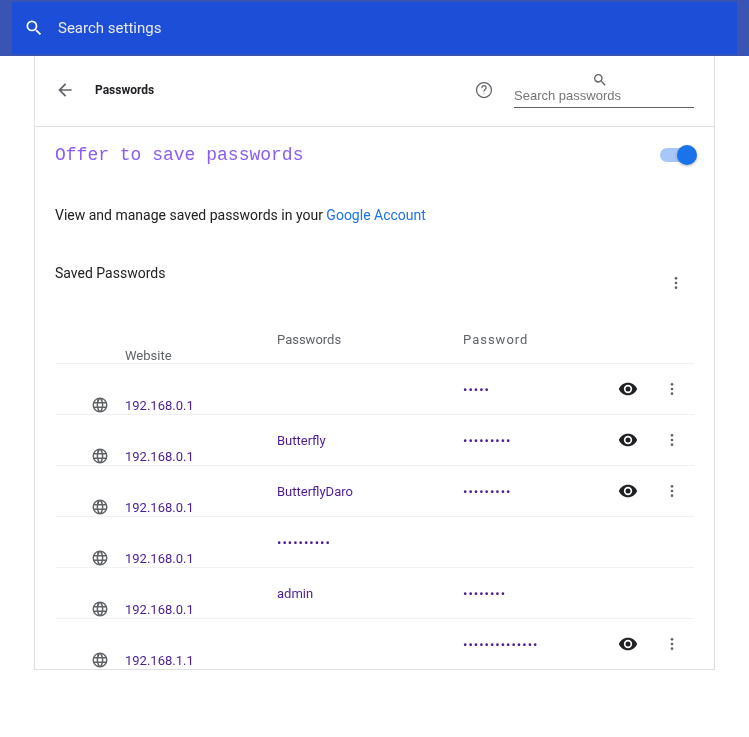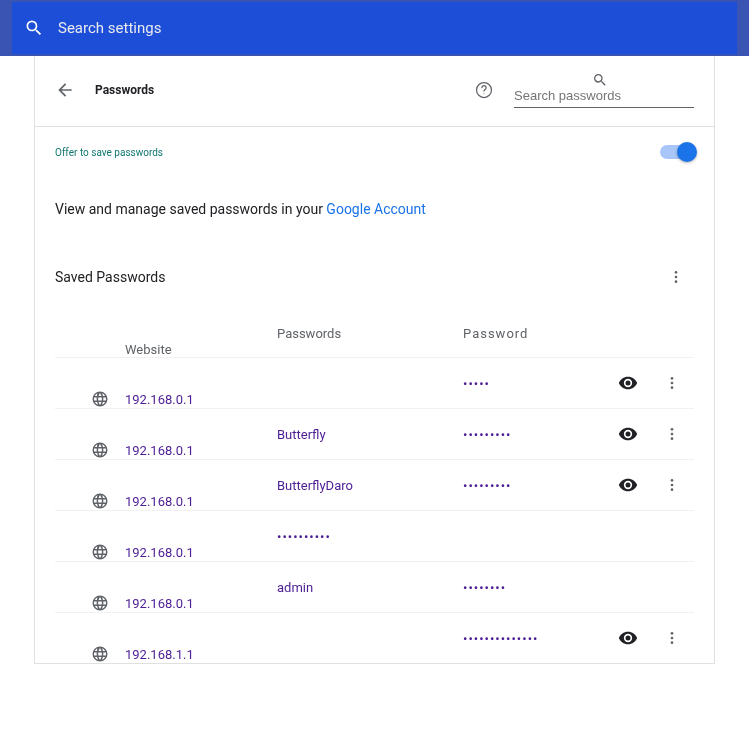--- a/index.html
+++ b/index.html
@@ -13,28 +13,28 @@
 .back-arrow { width: 20px; height: 20px; fill: #5f6368; cursor: pointer; }
 .header h1 { font-size: 12px; font-weight: 700; margin-left: 20px; color: #202124; }
 .header-spacer { flex: 1; }
 .help-icon { width: 20px; height: 20px; fill: none; stroke: #5f6368; stroke-width: 1.5; margin-right: 20px; cursor: pointer; }
 .search-pw { display: flex; align-items: center; border-bottom: 1px solid #5f6368; padding-bottom: 4px; width: 180px; flex-direction: column; }
 .search-pw svg { width: 16px; height: 16px; fill: #5f6368; margin-right: 8px; }
 .search-pw input { border: none; outline: none; font-size: 13px; color: #5f6368; width: 100%; background: transparent; }
 .section { padding: 18px 20px 24px; border-top: 1px solid #e0e0e0; position: relative; }
 .section:first-of-type { border-top: 1px solid #e0e0e0; }
 .row { display: flex; align-items: center; }
-.row-label { flex: 1; font-size: 10px; color: #0f766e; }
+.row-label { flex: 1; font-size: 18px; color: #8b5cf6; font-family: Liberation Mono, monospace; }
 .row-desc { color: #5f6368; font-size: 13px; margin-top: 4px; line-height: 1.5; max-width: 540px; }
 .toggle { width: 34px; height: 14px; background: #a9c6f9; border-radius: 7px; position: relative; cursor: pointer; }
 .toggle::after { content: ''; position: absolute; right: -3px; top: -3px; width: 20px; height: 20px; background: #1a73e8; border-radius: 50%; box-shadow: 0 1px 3px rgba(0,0,0,.3); }
 .link-row { padding: 18px 20px; font-size: 14px; color: #202124; }
 .link-row a { color: #1a73e8; text-decoration: none; }
 .saved-section { padding: 10px 20px 0; position: relative; }
-.saved-header { display: flex; align-items: center; padding: 14px 0; }
+.saved-header { display: flex; padding: 14px 0; }
 .saved-header h2 { font-size: 14px; font-weight: 400; color: #202124; flex: 1; }
 .more-btn { width: 36px; height: 36px; display: flex; align-items: center; justify-content: center; cursor: pointer; border-radius: 50%; }
 .more-btn svg { width: 16px; height: 16px; fill: #5f6368; }
 .table { }
 .thead, .trow { display: flex; align-items: center; padding: 0 0 0 36px; min-height: 48px; }
 .thead { color: #5f6368; font-size: 13px; font-weight: 400; }
 .trow { border-top: 1px solid #f1f1f1; font-size: 13px; color: #4c1d95; position: relative; }
 .col-site { width: 186px; display: flex; align-items: center; margin-top: 32px; }
 .col-user { width: 186px; }
 .col-pass { width: 130px; letter-spacing: 1px; }

